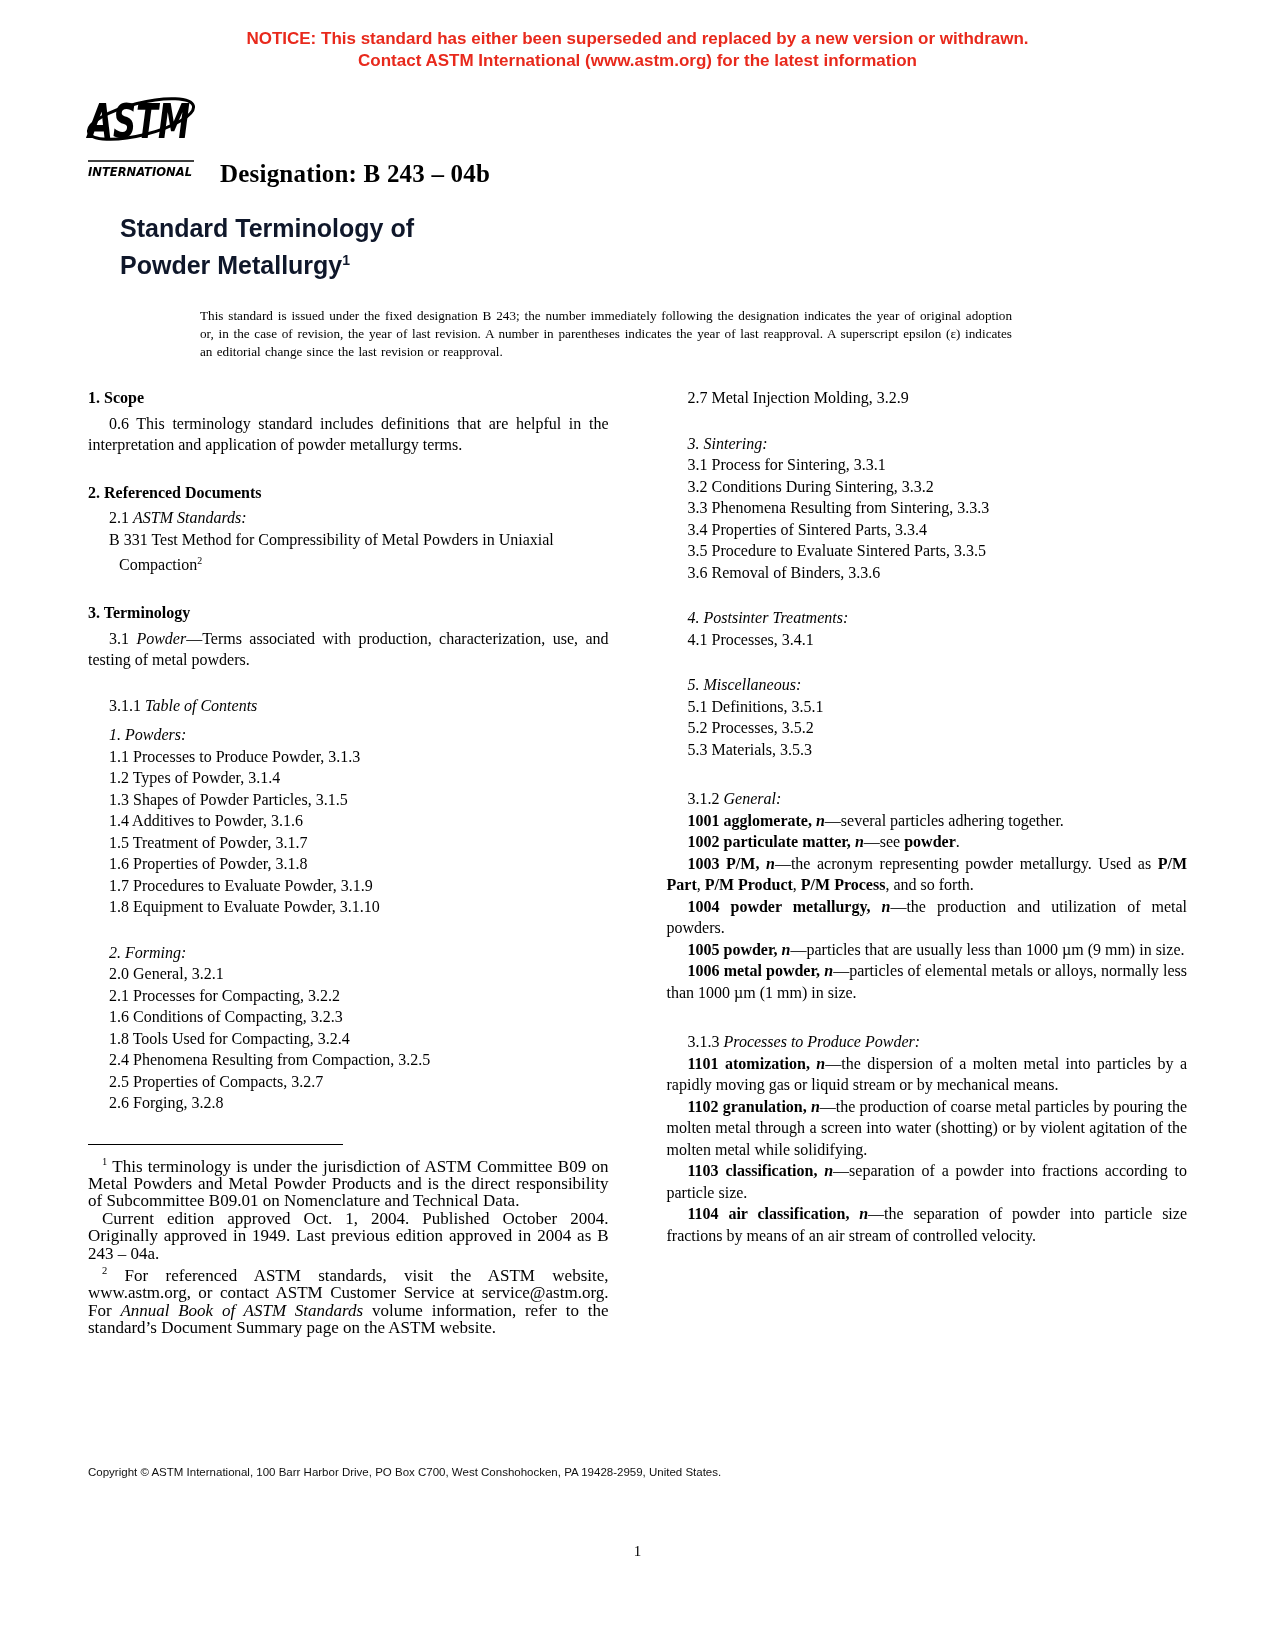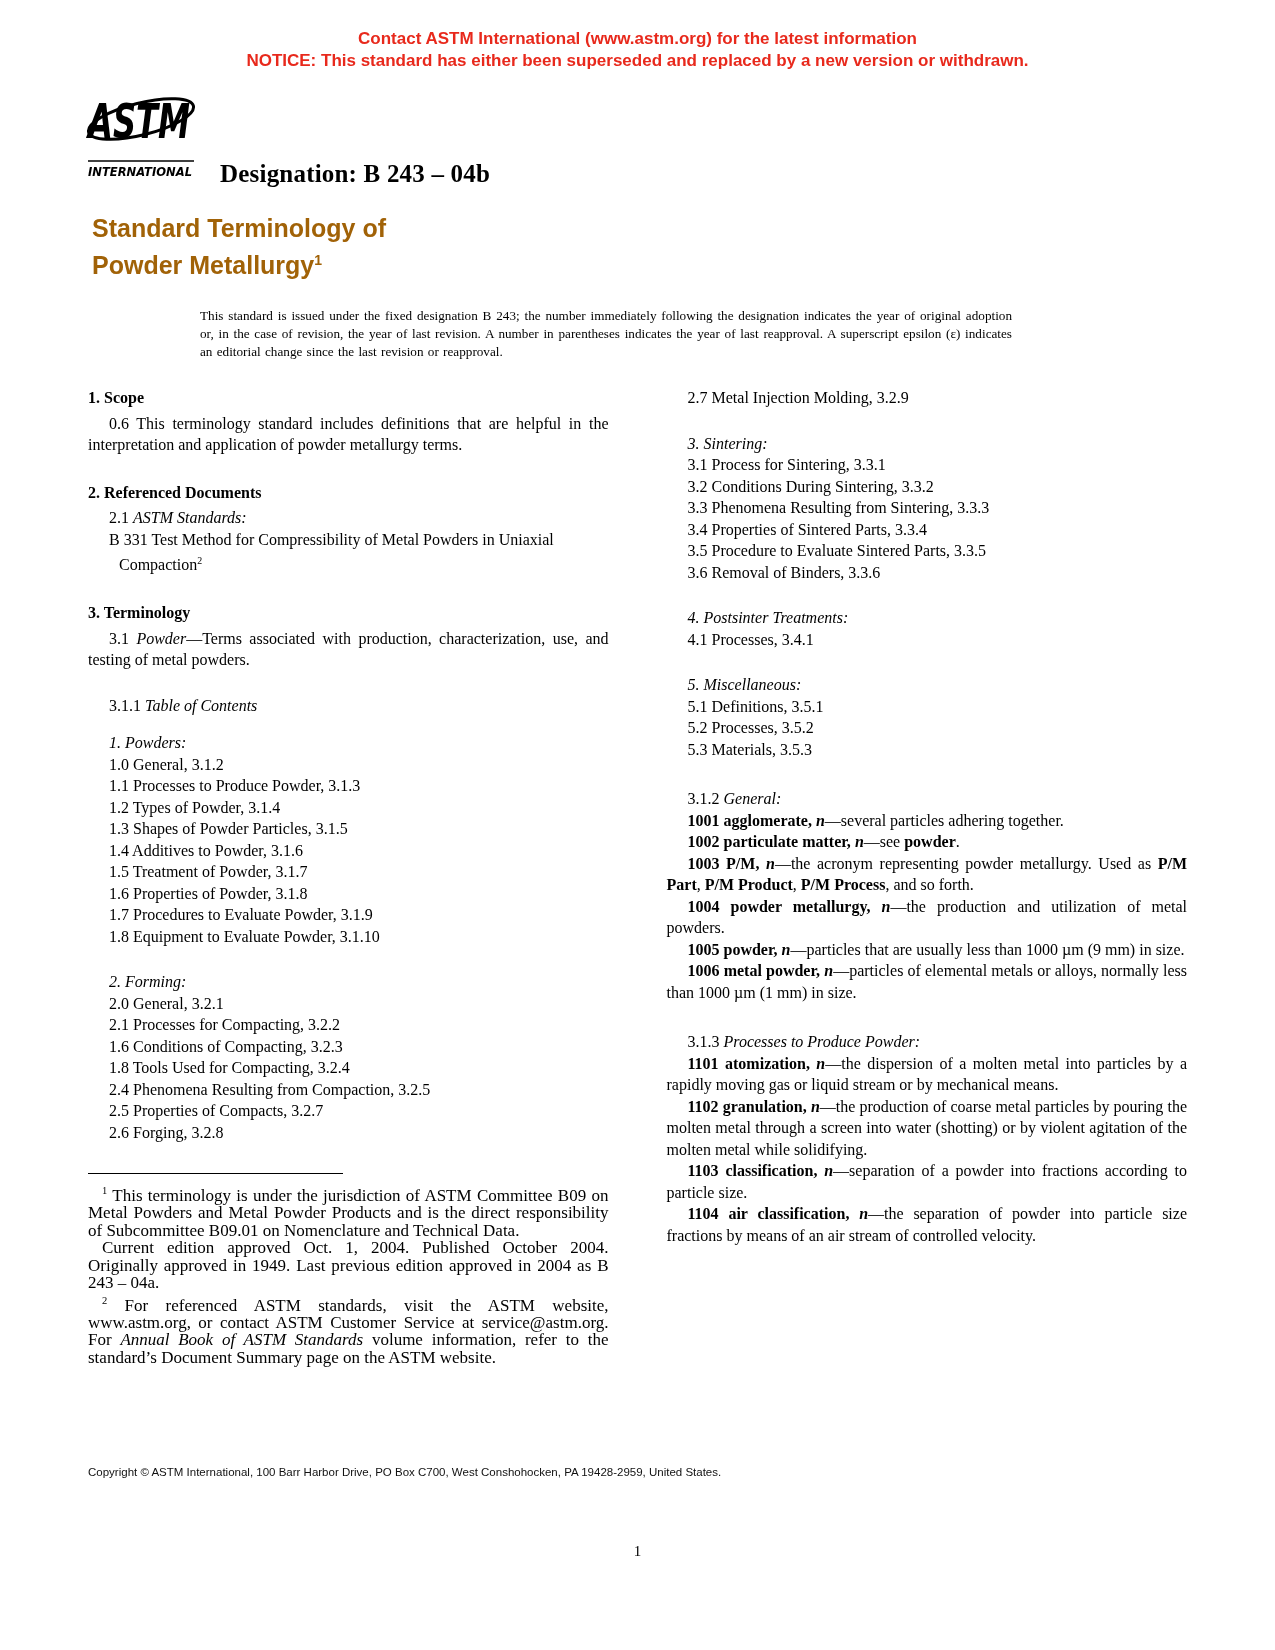--- a/index.html
+++ b/index.html
@@ -29,26 +29,26 @@
   }
   .logo { width: 112px; flex: 0 0 auto; }
   .designation {
     font-family: Liberation Serif, serif;
     font-weight: bold;
     font-size: 25px;
     margin: 18px 0 0 22px;
     letter-spacing: 0.2px;
   }
   .title-block {
-    margin: 24px 0 0 92px;
+    margin: 24px 0 0 120px;
     font-family: "Liberation Sans", sans-serif;
     font-weight: bold;
     font-size: 25px;
     line-height: 32px;
-    color: #a16207;
+    color: #0f172a;
   }
   .title-sup { font-size: 14px; vertical-align: super; }
   .issued {
     margin: 26px 0 0 200px;
     width: 812px;
     font-size: 13.2px;
     line-height: 18px;
     text-align: justify;
     word-spacing: 1px;
   }
@@ -60,21 +60,21 @@
     line-height: 21.5px;
   }
   .col { flex: 1; min-width: 0; }
   .sec-heading { font-weight: bold; margin: 26px 0 4px 0; }
   .sec-heading.first { margin-top: 0; }
   .para { text-align: justify; text-indent: 21px; }
   .toc-line { padding-left: 21px; }
   .gap-top { margin-top: 24px; }
   .ref-entry { padding-left: 31px; text-indent: -10px; }
   .toc-group { margin-top: 24px; }
-  .toc-group.no-gap { margin-top: 16px; }
+  .toc-group.no-gap { margin-top: 8px; }
   .toc-title { font-style: italic; padding-left: 21px; }
   .sub-heading { padding-left: 21px; margin-top: 28px; }
   .def { text-align: justify; text-indent: 21px; }
   .footnotes {
     margin-top: 30px;
     font-size: 17px;
     line-height: 17.5px;
     text-align: justify;
   }
   .fn-rule { width: 255px; border-top: 1px solid #000; margin-bottom: 8px; }
@@ -95,22 +95,22 @@
     text-align: center;
     font-size: 15px;
   }
 </style>
 </head>
 <body>
 
 <div class="page">
 
   <div class="notice">
+    <div>NOTICE: This standard has either been superseded and replaced by a new version or withdrawn.</div>
     <div>Contact ASTM International (www.astm.org) for the latest information</div>
-    <div>NOTICE: This standard has either been superseded and replaced by a new version or withdrawn.</div>
   </div>
 
   <div class="header-row">
     <div class="logo">
       <svg width="112" height="98" viewBox="0 0 112 98">
         <g font-family="DejaVu Sans, sans-serif" font-weight="bold" font-style="italic" fill="#000">
           <text x="2" y="52" font-size="48" textLength="102" lengthAdjust="spacingAndGlyphs">ASTM</text>
           <text x="2" y="90" font-size="12.5" textLength="104" lengthAdjust="spacingAndGlyphs">INTERNATIONAL</text>
         </g>
         <ellipse cx="55" cy="33" rx="54" ry="16" fill="none" stroke="#000" stroke-width="3" transform="rotate(-14 55 33)"></ellipse>
@@ -137,21 +137,20 @@
       <p class="toc-line"><span>2.1 </span><span style="font-style: italic;">ASTM Standards:</span></p>
       <p class="ref-entry"><span>B 331 Test Method for Compressibility of Metal Powders in Uniaxial Compaction</span><span style="vertical-align: super; font-size: 0.62em;">2</span></p>
 
       <div class="sec-heading">3. Terminology</div>
       <p class="para"><span>3.1 </span><span style="font-style: italic;">Powder</span><span>—Terms associated with production, characterization, use, and testing of metal powders.</span></p>
 
       <p class="toc-line gap-top"><span>3.1.1 </span><span style="font-style: italic;">Table of Contents</span></p>
 
       <div class="toc-group no-gap">
         <div class="toc-title">1. Powders:</div>
-        <div class="toc-line">1.0 General, 3.1.2</div>
         <div class="toc-line">1.1 Processes to Produce Powder, 3.1.3</div>
         <div class="toc-line">1.2 Types of Powder, 3.1.4</div>
         <div class="toc-line">1.3 Shapes of Powder Particles, 3.1.5</div>
         <div class="toc-line">1.4 Additives to Powder, 3.1.6</div>
         <div class="toc-line">1.5 Treatment of Powder, 3.1.7</div>
         <div class="toc-line">1.6 Properties of Powder, 3.1.8</div>
         <div class="toc-line">1.7 Procedures to Evaluate Powder, 3.1.9</div>
         <div class="toc-line">1.8 Equipment to Evaluate Powder, 3.1.10</div>
       </div>
 

